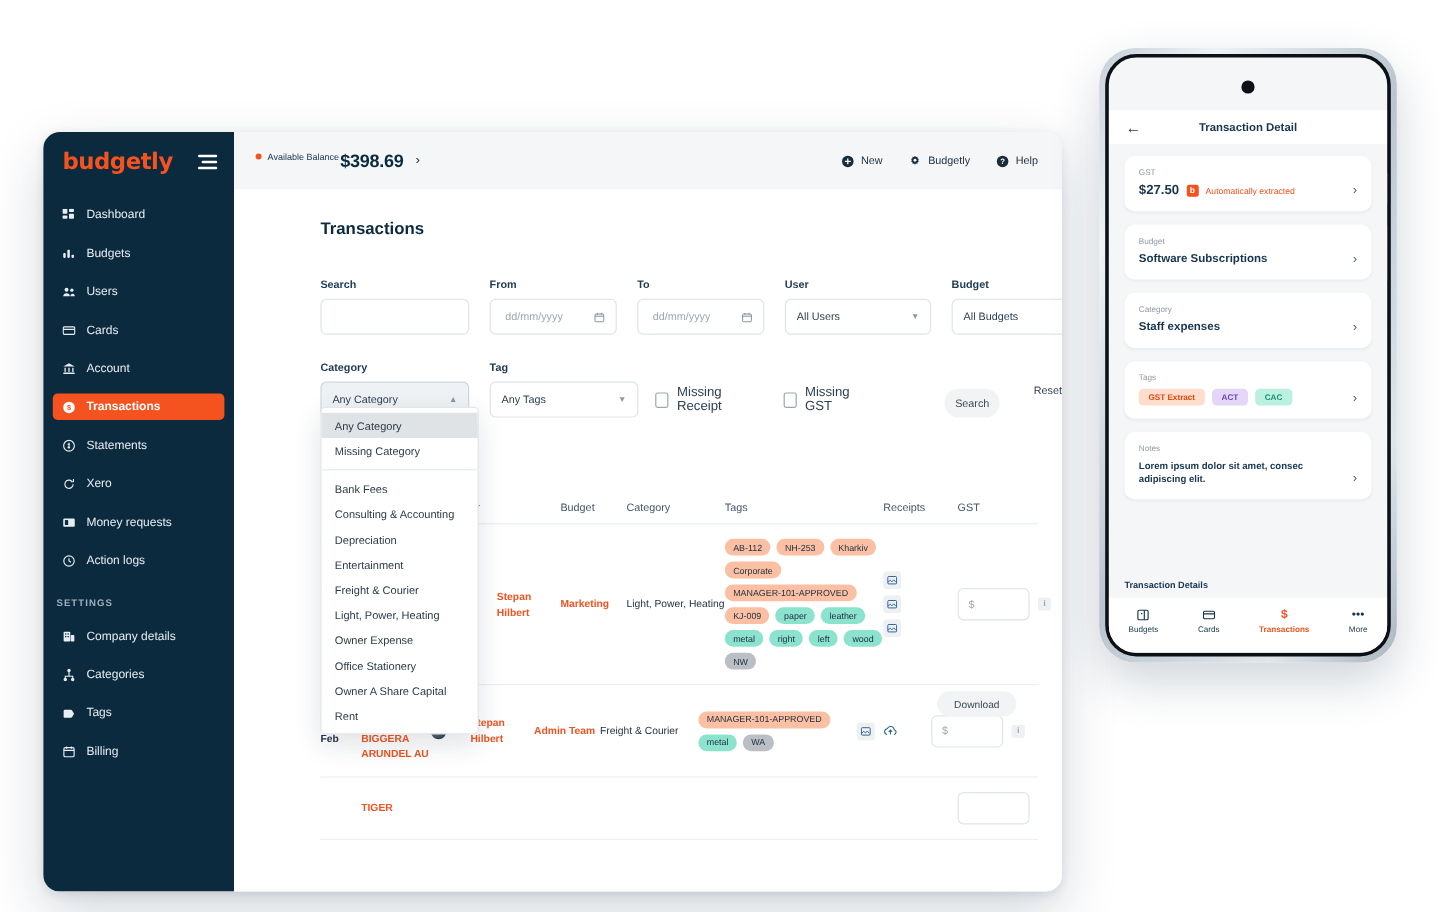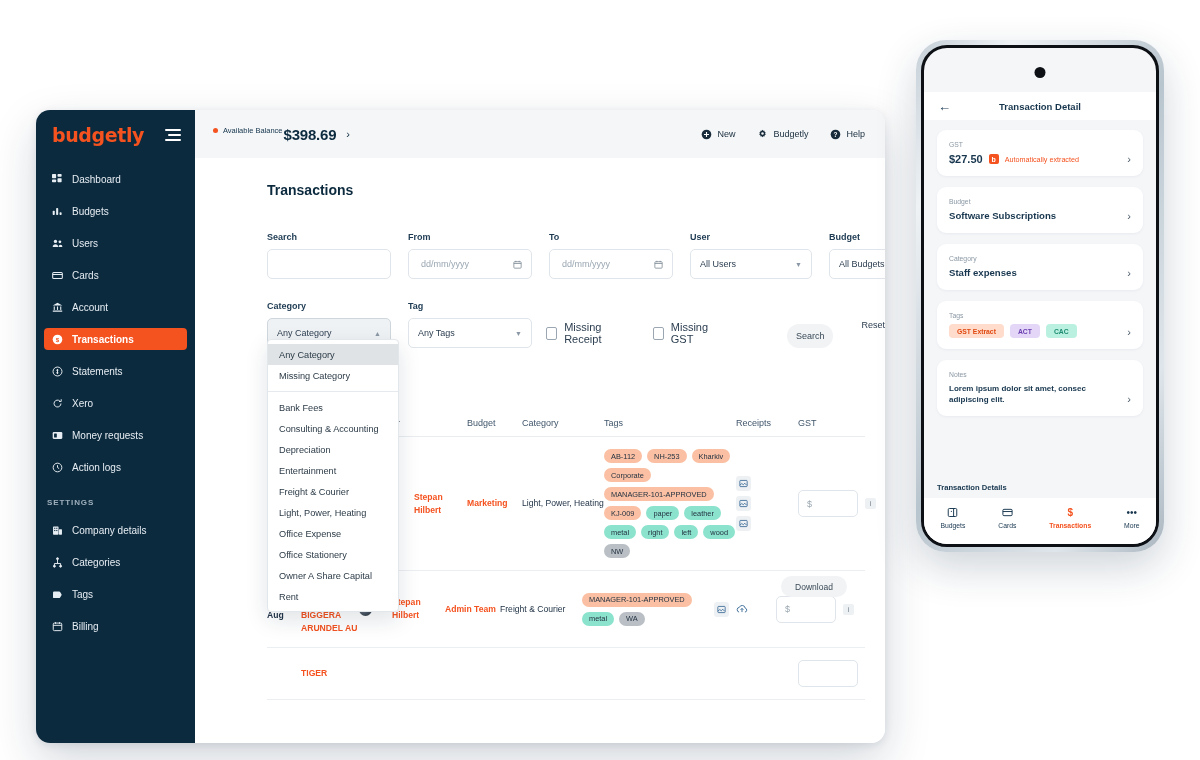--- a/index.html
+++ b/index.html
@@ -75,21 +75,21 @@
   .flabel{font-size:9px;color:#1d3a52;font-weight:600;margin-bottom:7px;}
   .fctl{
     height:30px;border:1px solid #dfe5ea;border-radius:5px;background:#fff;
     display:flex;align-items:center;padding:0 9px;box-sizing:border-box;
     font-size:9px;color:#2c3e50;justify-content:space-between;
   }
   .fctl .ph{color:#9aa7b2;}
   .cal{width:9px;height:9px;}
   .caret{font-size:7px;color:#8a98a5;}
   .w-search{width:124px;}
-  .w-date{width:124px;padding-left:12px;}
+  .w-date{width:106px;padding-left:12px;}
   .w-sel{width:122px;}
   .gap{width:17px;flex:0 0 17px;}
 
   .frow2{display:flex;align-items:flex-end;margin-top:22px;}
   .chk-wrap{display:flex;align-items:center;gap:7px;margin-left:14px;height:30px;}
   .chk{width:11px;height:11px;border:1.3px solid #9aa7b2;border-radius:2px;background:#fff;}
   .chk-lbl{font-size:11px;color:#2c3e50;}
   .btn-search{
     width:55px;height:24px;border-radius:12px;background:#f1f3f5;color:#3b4a57;
     font-size:9px;display:flex;align-items:center;justify-content:center;cursor:pointer;
@@ -509,21 +509,21 @@
             <div class="dropdown">
               <div class="dd-item sel">Any Category</div>
               <div class="dd-item">Missing Category</div>
               <div class="dd-sep"></div>
               <div class="dd-item">Bank Fees</div>
               <div class="dd-item">Consulting &amp; Accounting</div>
               <div class="dd-item">Depreciation</div>
               <div class="dd-item">Entertainment</div>
               <div class="dd-item">Freight &amp; Courier</div>
               <div class="dd-item">Light, Power, Heating</div>
-              <div class="dd-item">Office Expense</div>
+              <div class="dd-item">Owner Expense</div>
               <div class="dd-item">Office Stationery</div>
               <div class="dd-item">Owner A Share Capital</div>
               <div class="dd-item">Rent</div>
             </div>
           </div>
           <div class="gap"></div>
           <div class="fgroup">
             <span class="flabel">Tag</span>
             <div class="fctl w-search">
               <span>Any Tags</span>
@@ -613,21 +613,21 @@
           <div class="gst-input">
                 <span>$</span>
               </div>
           <span class="gst-info">i</span>
         </div>
       </div>
 
       <div class="trow">
         <div class="date-cell c-date">
           <div>13</div>
-          <div>Aug</div>
+          <div>Feb</div>
         </div>
         <div class="td c-merch t-orange" style="max-width:58px;">NOPE ENERGY BIGGERA ARUNDEL AU</div>
         <div class="c-user user-cell">
           <span class="avatar"></span>
           <span class="td t-orange" style="max-width:52px;">Stepan Hilbert</span>
         </div>
         <div class="td c-budget t-orange">Admin Team</div>
         <div class="td c-cat">Freight &amp; Courier</div>
         <div class="tags-cell c-tags">
           <span class="tag orange">MANAGER-101-APPROVED</span>

